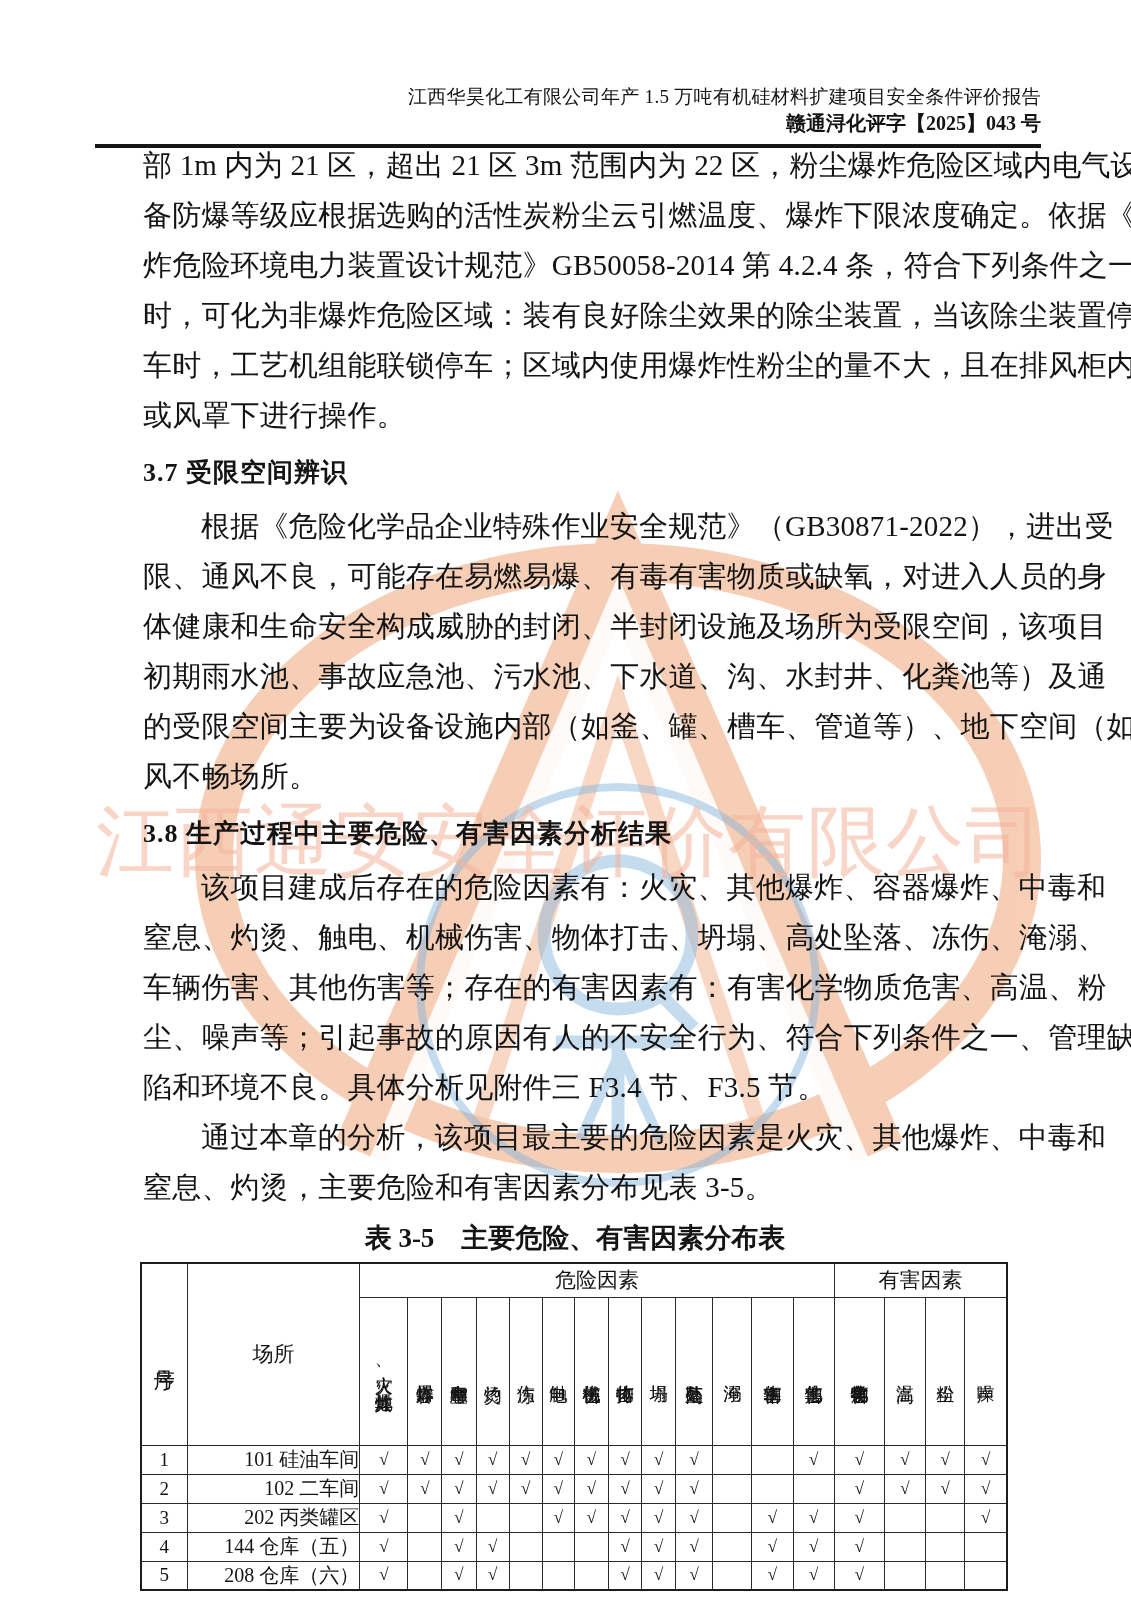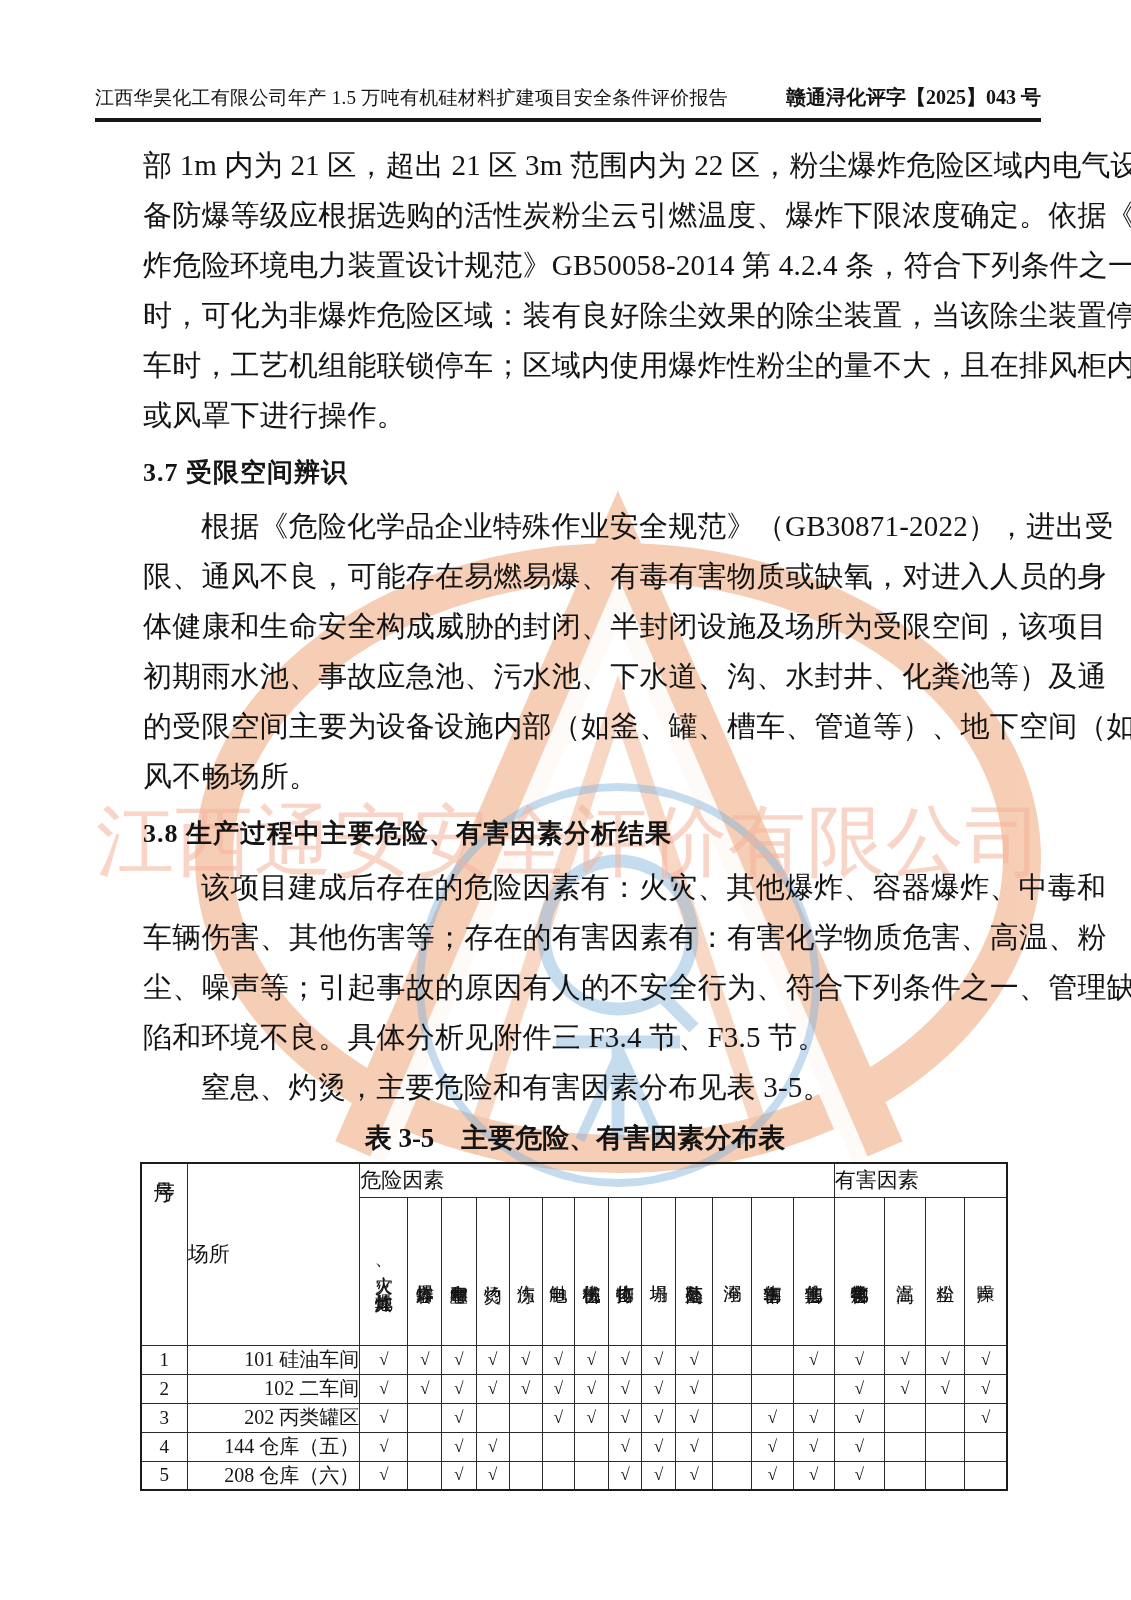--- a/index.html
+++ b/index.html
@@ -6,35 +6,35 @@
   html,body { background:#e8e8e8; }
   .page {
     position:relative; width:1131px; height:1600px; margin:0 auto;
     background:#ffffff; overflow:hidden;
     font-family:"Liberation Serif","DejaVu Serif",serif; color:#141414;
   }
   .watermark { position:absolute; top:0; left:0; z-index:0; }
   .doc-header {
     position:absolute; top:84px; left:95px; width:946px; z-index:1;
     display:flex; justify-content:space-between; align-items:flex-end;
-    padding-bottom:7px; border-bottom:4px solid #161616;
+    padding-bottom:7px; border-bottom:4px solid #161616;flex-direction:column;
   }
   .doc-header .hl { font-size:19px; letter-spacing:0.3px; }
   .doc-header .hr { font-size:20px; font-weight:bold; white-space:nowrap; }
   .content-flow { position:absolute; top:140px; left:143px; width:872px; z-index:1; }
   .para .line { font-size:29px; line-height:50px; white-space:nowrap; letter-spacing:0.2px; }
   .para.indent .line:first-child { text-indent:2em; }
   .sec-heading { font-size:26px; font-weight:bold; line-height:46px; margin:10px 0 5px 0; letter-spacing:1px; }
   .table-title { text-align:center; font-size:27px; font-weight:bold; margin:8px 0 6px -3px; width:870px; }
   table.hazard {
     border-collapse:collapse; table-layout:fixed; width:868px; margin-left:-3px;
     border:2px solid #1c1c1c;
   }
   table.hazard th, table.hazard td { border:1px solid #2a2a2a; font-weight:normal; }
-  tr.group-row th { height:34px; font-size:21px; text-align:left; }
+  tr.group-row th { height:34px; font-size:21px; text-align:center; }
   th.vert {
     height:148px; writing-mode:vertical-rl; text-orientation:upright;
     font-size:18px; line-height:1; padding:3px 0; text-align:center; vertical-align:middle;
   }
   th.corner-v { writing-mode:vertical-rl; text-orientation:upright; font-size:20px; letter-spacing:2px; }
   th.place-h { font-size:21px; }
   td.cno { text-align:center; font-size:19px; height:29px; }
   td.cloc { text-align:right; font-size:20px; white-space:nowrap; }
   td.cchk { text-align:center; font-size:17px; height:29px; }
 </style>
@@ -80,25 +80,27 @@
           <div class="line">根据《危险化学品企业特殊作业安全规范》（GB30871-2022），进出受</div>
           <div class="line">限、通风不良，可能存在易燃易爆、有毒有害物质或缺氧，对进入人员的身</div>
           <div class="line">体健康和生命安全构成威胁的封闭、半封闭设施及场所为受限空间，该项目</div>
           <div class="line">初期雨水池、事故应急池、污水池、下水道、沟、水封井、化粪池等）及通</div>
           <div class="line">的受限空间主要为设备设施内部（如釜、罐、槽车、管道等）、地下空间（如</div>
           <div class="line">风不畅场所。</div>
         </div>
         <div class="sec-heading">3.8 生产过程中主要危险、有害因素分析结果</div>
         <div class="para indent">
           <div class="line">该项目建成后存在的危险因素有：火灾、其他爆炸、容器爆炸、中毒和</div>
+          <div class="line">窒息、灼烫、触电、机械伤害、物体打击、坍塌、高处坠落、冻伤、淹溺、</div>
           <div class="line">车辆伤害、其他伤害等；存在的有害因素有：有害化学物质危害、高温、粉</div>
           <div class="line">尘、噪声等；引起事故的原因有人的不安全行为、符合下列条件之一、管理缺</div>
           <div class="line">陷和环境不良。具体分析见附件三 F3.4 节、F3.5 节。</div>
         </div>
         <div class="para indent">
+          <div class="line">通过本章的分析，该项目最主要的危险因素是火灾、其他爆炸、中毒和</div>
           <div class="line">窒息、灼烫，主要危险和有害因素分布见表 3-5。</div>
         </div>
       </div>
 
     <div class="table-title">表 3-5　主要危险、有害因素分布表</div>
 
     <table class="hazard">
       <colgroup id="hz-cols">
           <col style="width: 46px;">
           <col style="width: 172px;">

